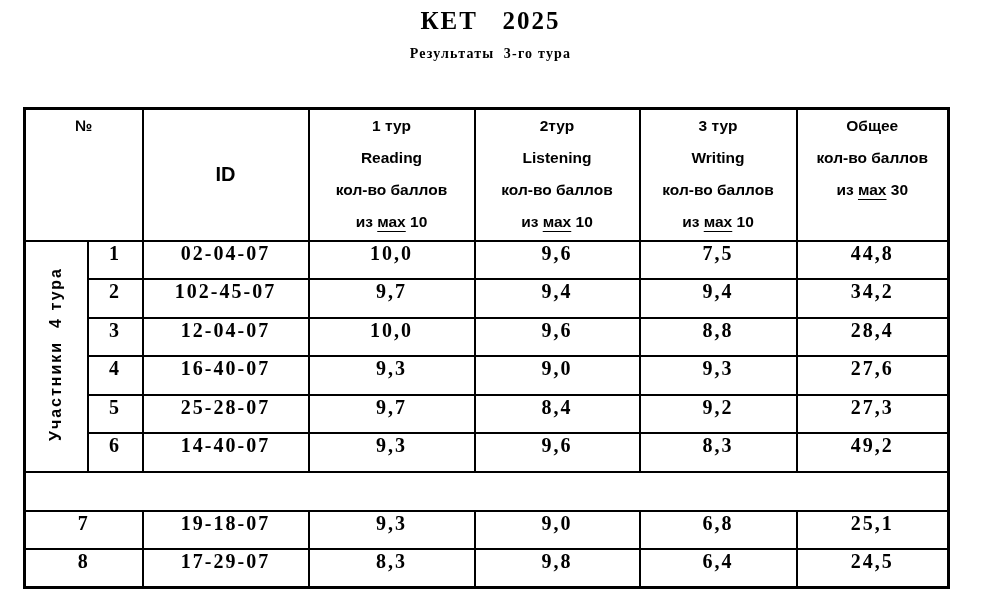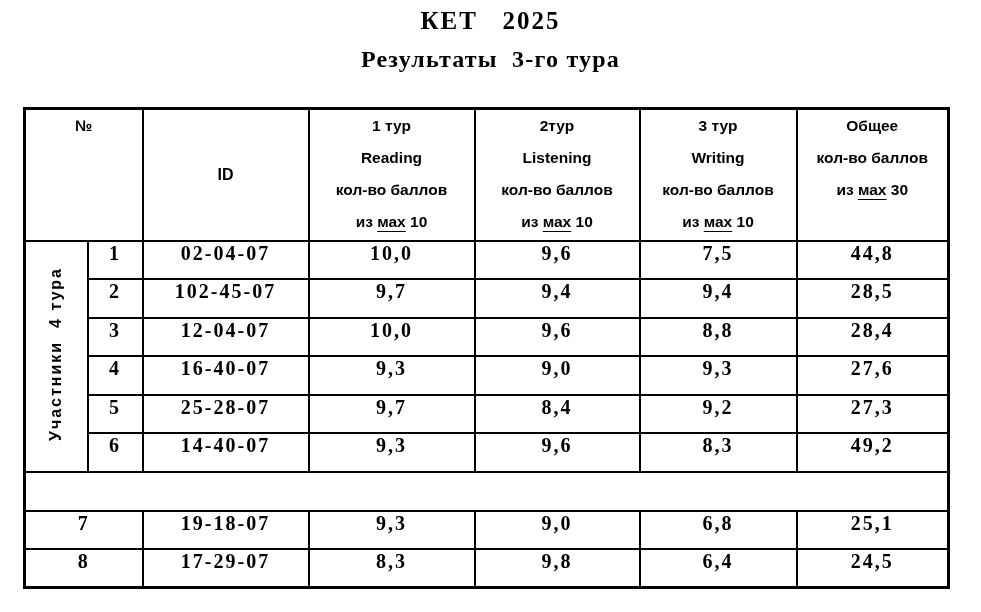--- a/index.html
+++ b/index.html
@@ -8,41 +8,41 @@
     font-family:"Liberation Serif","DejaVu Serif",serif; color:#000;
     overflow:hidden;
   }
   .doc-title {
     position:absolute; top:7px; left:0; width:100%;
     text-align:center; font-weight:bold; font-size:25px;
     letter-spacing:2px;
   }
   .doc-subtitle {
     position:absolute; top:46px; left:0; width:100%;
-    text-align:center; font-weight:bold; font-size:24px;
+    text-align:center; font-weight:bold; font-size:14px;
     letter-spacing:1.2px;
   }
   table.results {
     position:absolute; left:23px; top:107px;
     width:924px; table-layout:fixed; border-collapse:collapse;
     border:3px solid #000;
   }
   table.results td {
     border:2px solid #000; text-align:center; padding:0;
     overflow:hidden;
   }
   tr.r-hdr { height:132px; }
   td.h {
     vertical-align:top; padding-top:2px;
     font-family:"Liberation Sans","DejaVu Sans",sans-serif;
     font-weight:bold; font-size:15.5px; line-height:32px;
   }
   td.h-id { vertical-align:middle; padding-top:0;
     font-family:"Liberation Sans","DejaVu Sans",sans-serif;
-    font-weight:bold; font-size:16px;
+    font-weight:bold; font-size:20px;
   }
   tr.r-data { height:38.5px; }
   tr.r-spacer { height:39px; }
   td.val {
     vertical-align:top; padding-top:2px;
     font-family:"Liberation Serif","DejaVu Serif",serif;
     font-weight:bold; font-size:20px; letter-spacing:2px;
   }
   td.vcell { vertical-align:middle; text-align:center; }
   .vtext {
@@ -117,21 +117,21 @@
       <td class="val">9,6</td>
       <td class="val">7,5</td>
       <td class="val">44,8</td>
     </tr>
     <tr class="r-data">
       <td class="val">2</td>
       <td class="val">102-45-07</td>
       <td class="val">9,7</td>
       <td class="val">9,4</td>
       <td class="val">9,4</td>
-      <td class="val">28,5</td>
+      <td class="val">34,2</td>
     </tr>
     <tr class="r-data">
       <td class="val">3</td>
       <td class="val">12-04-07</td>
       <td class="val">10,0</td>
       <td class="val">9,6</td>
       <td class="val">8,8</td>
       <td class="val">28,4</td>
     </tr>
     <tr class="r-data">

